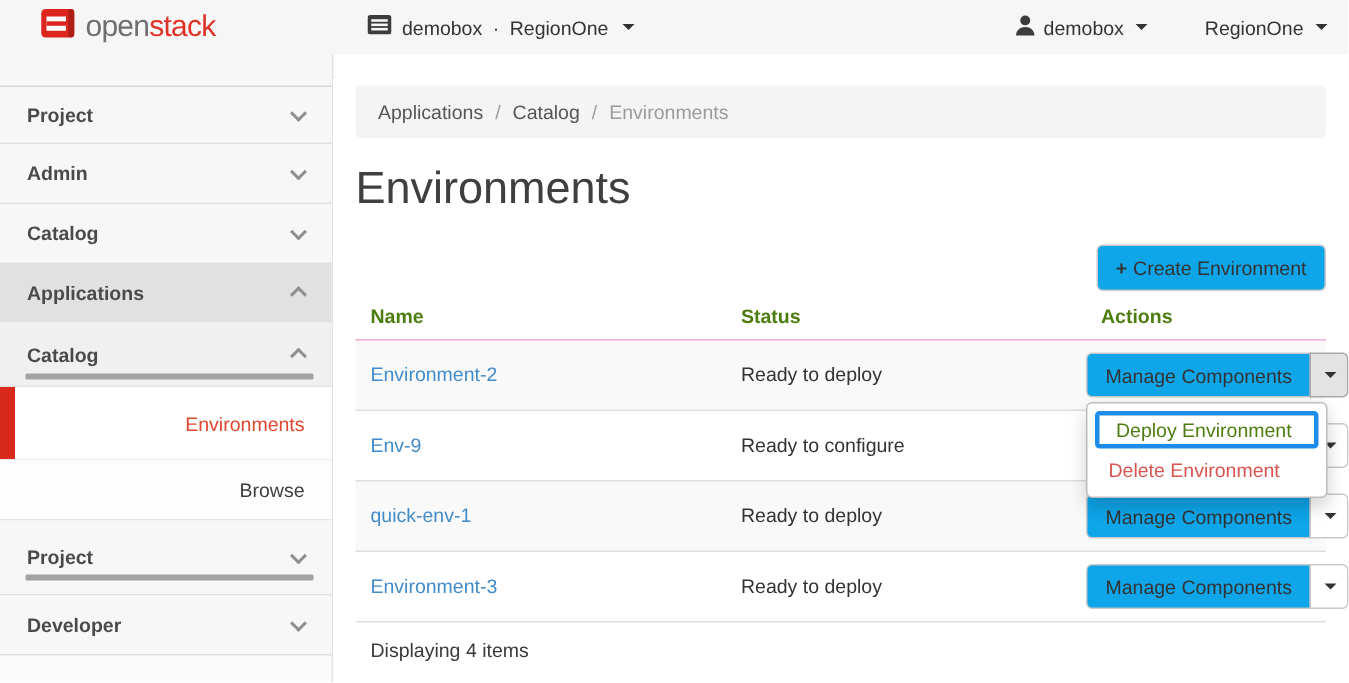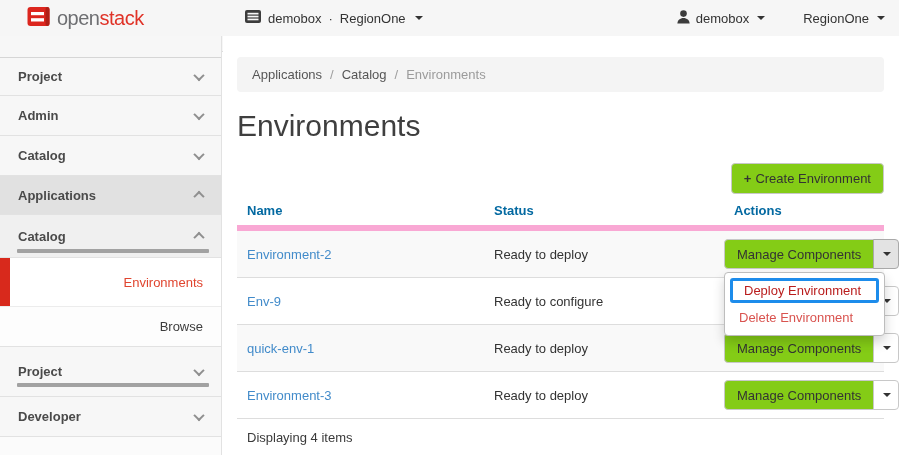--- a/index.html
+++ b/index.html
@@ -47,46 +47,46 @@
 
   
   .main { position: absolute; top: 36px; left: 223px; right: 0; bottom: 0; background: #fff; padding: 0 15px 0 14px; }
   .breadcrumb { margin-top: 21px; height: 35px; background: #f4f4f4; border-radius: 4px;
                 display: flex; align-items: center; padding: 0 15px; font-size: 13px; color: #565656; }
   .breadcrumb .sep { color: #9d9d9d; margin: 0 8px; }
   .breadcrumb .bc-link { color: #565656; cursor: pointer; }
   .breadcrumb .active { color: #9b9b9b; }
   h1.page-title { margin-top: 15px; font-size: 30px; line-height: 37px; font-weight: 400; color: #3f3f3f; }
   .toolbar { margin-top: 19px; height: 31px; display: flex; justify-content: flex-end; }
-  .btn { font-size: 13px; color: #333; background: #84cc16; border: 1px solid #c8c8c8; border-radius: 4px;
+  .btn { font-size: 13px; color: #333; background: #0ea5e9; border: 1px solid #c8c8c8; border-radius: 4px;
          padding: 6px 12px; cursor: pointer; font-family: inherit; line-height: 17px; }
   .btn .plus { font-weight: bold; margin-right: 4px; }
 
   
   table.env-table { width: 100%; border-collapse: collapse; margin-top: 3px; table-layout: fixed; }
   .env-table col.c1 { width: 247px; } .env-table col.c2 { width: 240px; }
-  .env-table th { text-align: left; font-size: 13px; color: #0369a1; padding: 6px 10px 7px;
-                  border-bottom: 6px solid #f9a8d4; height: 29px; }
+  .env-table th { text-align: left; font-size: 13px; color: #4d7c0f; padding: 6px 10px 7px;
+                  border-bottom: 1px solid #f9a8d4; height: 29px; }
   .env-table td { font-size: 13px; padding: 8px 10px; height: 47px; border-bottom: 1px solid #ddd; vertical-align: middle; margin-top: 30px; }
   .env-table tbody tr:nth-child(odd) { background: #f9f9f9; }
   a.env-link { color: #428bca; text-decoration: none; cursor: pointer; }
   .status-text { color: #333; text-align: center; }
 
   .btn-group { position: relative; display: inline-flex; margin-left: -10px; }
   .btn-main { border-radius: 4px 0 0 4px; padding: 6px 12px; height: 30px; white-space: nowrap; }
   .btn-caret { width: 26px; height: 30px; border: 1px solid #c8c8c8; border-left-color: #c8c8c8;
                margin-left: -1px; border-radius: 0 4px 4px 0; background: #fff; cursor: pointer;
                display: flex; align-items: center; justify-content: center; }
   .btn-caret.open { background: #e3e3e3; border-color: #a9a9a9; }
 
   
   .dropdown { position: absolute; top: 33px; left: 0; width: 161px; z-index: 20;
               background: #fff; border: 1px solid #bdbdbd; border-radius: 4px;
               box-shadow: 0 6px 12px rgba(0,0,0,0.18); padding: 5px 0; }
-  .dd-item { font-size: 13px; color: #b91c1c; padding: 5px 14px; white-space: nowrap; cursor: pointer; }
+  .dd-item { font-size: 13px; color: #4d7c0f; padding: 5px 14px; white-space: nowrap; cursor: pointer; }
   .dd-item.highlighted { margin: 0 5px 2px; border: 3px solid #1d8ceb; border-radius: 3px; padding: 2px 11px; }
   .dd-item.danger { color: #d9534f; }
 
   .table-footer { font-size: 13px; color: #3a3a3a; padding: 11px 10px; }
 </style>
 </head>
 <body>
 
 <div id="app">
 

